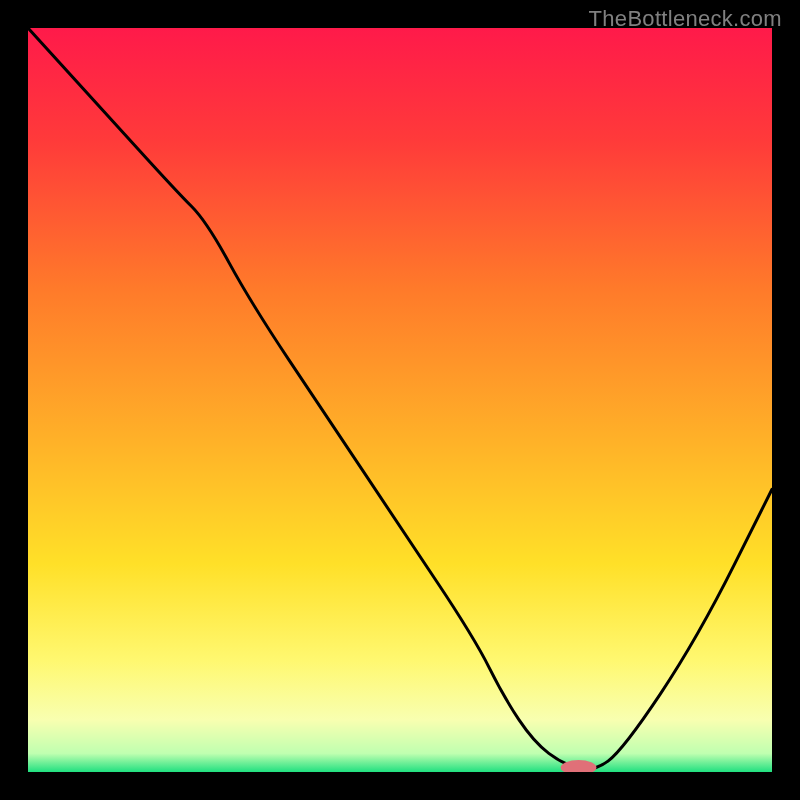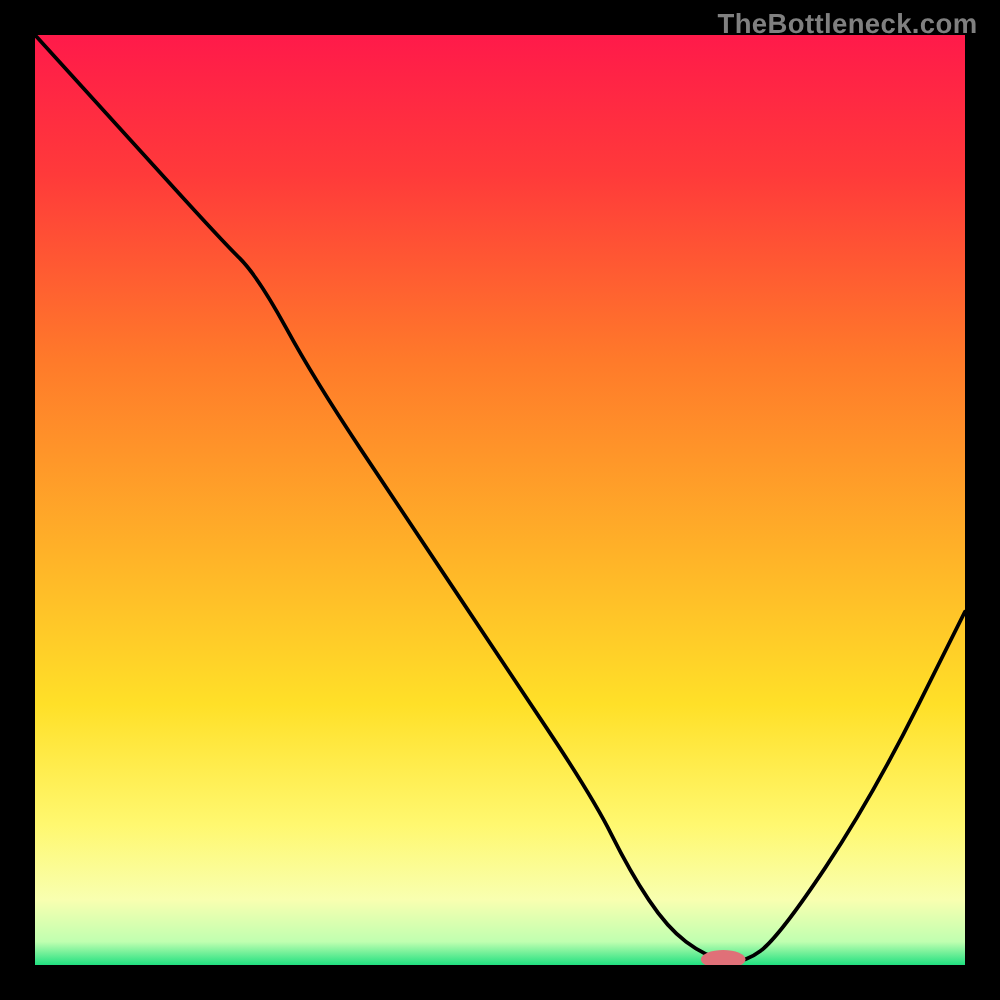--- a/index.html
+++ b/index.html
@@ -10,21 +10,21 @@
     background: #000;
     position: relative;
     font-family: Arial, sans-serif;
   }
   .watermark {
     position: absolute;
     top: 6px;
     right: 18px;
     color: #808080;
     font-size: 22px;
-    font-weight: 700;
+    font-weight: 400;
     z-index: 10;
     letter-spacing: 0.3px;
   }
   .plot-area {
     position: absolute;
     left: 28px;
     top: 28px;
     width: 744px;
     height: 744px;
   }

